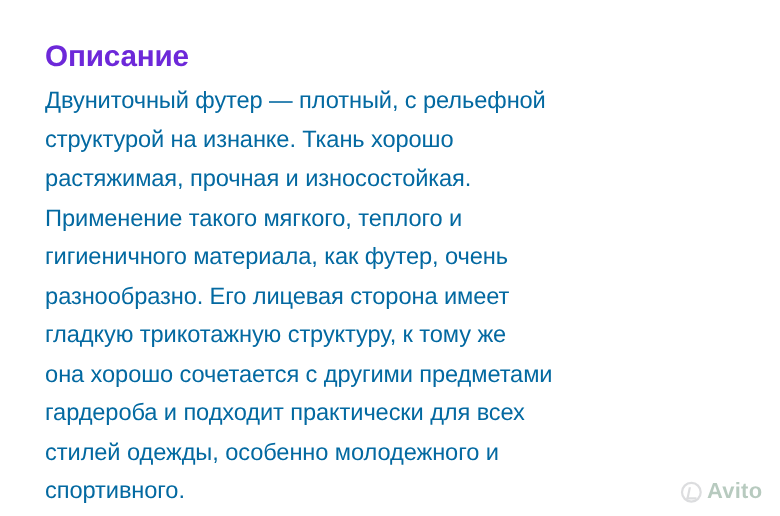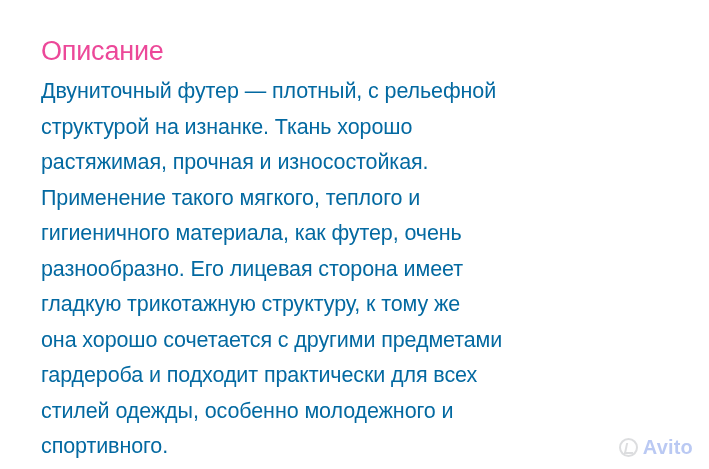--- a/index.html
+++ b/index.html
@@ -20,22 +20,22 @@
     height: 469px;
     box-sizing: border-box;
     padding: 0 40px;
   }
   .section-title {
     position: absolute;
     left: 41px;
     top: 12px;
     font-size: 27px;
     line-height: 34px;
-    font-weight: normal;
-    color: #ec4899;
+    font-weight: bold;
+    color: #6d28d9;
     letter-spacing: -0.2px;
   }
   .body-text {
     position: absolute;
     left: 41px;
     top: 74px;
     width: 632px;
     font-size: 21.5px;
     line-height: 35.5px;
     color: #0369a1;
@@ -66,21 +66,21 @@
     left: 4px;
     top: 3px;
     width: 7px;
     height: 9px;
     border-left: 2px solid #8d9096;
     border-bottom: 2px solid #8d9096;
     transform: skewX(-12deg);
   }
   .watermark .wm-text {
     font-size: 20px;
-    color: #1d4ed8;
+    color: #14532d;
     font-weight: bold;
     letter-spacing: 0.2px;
   }
 </style>
 </head>
 <body>
 
 <div class="page">
 
   <h2 class="section-title">Описание</h2>

